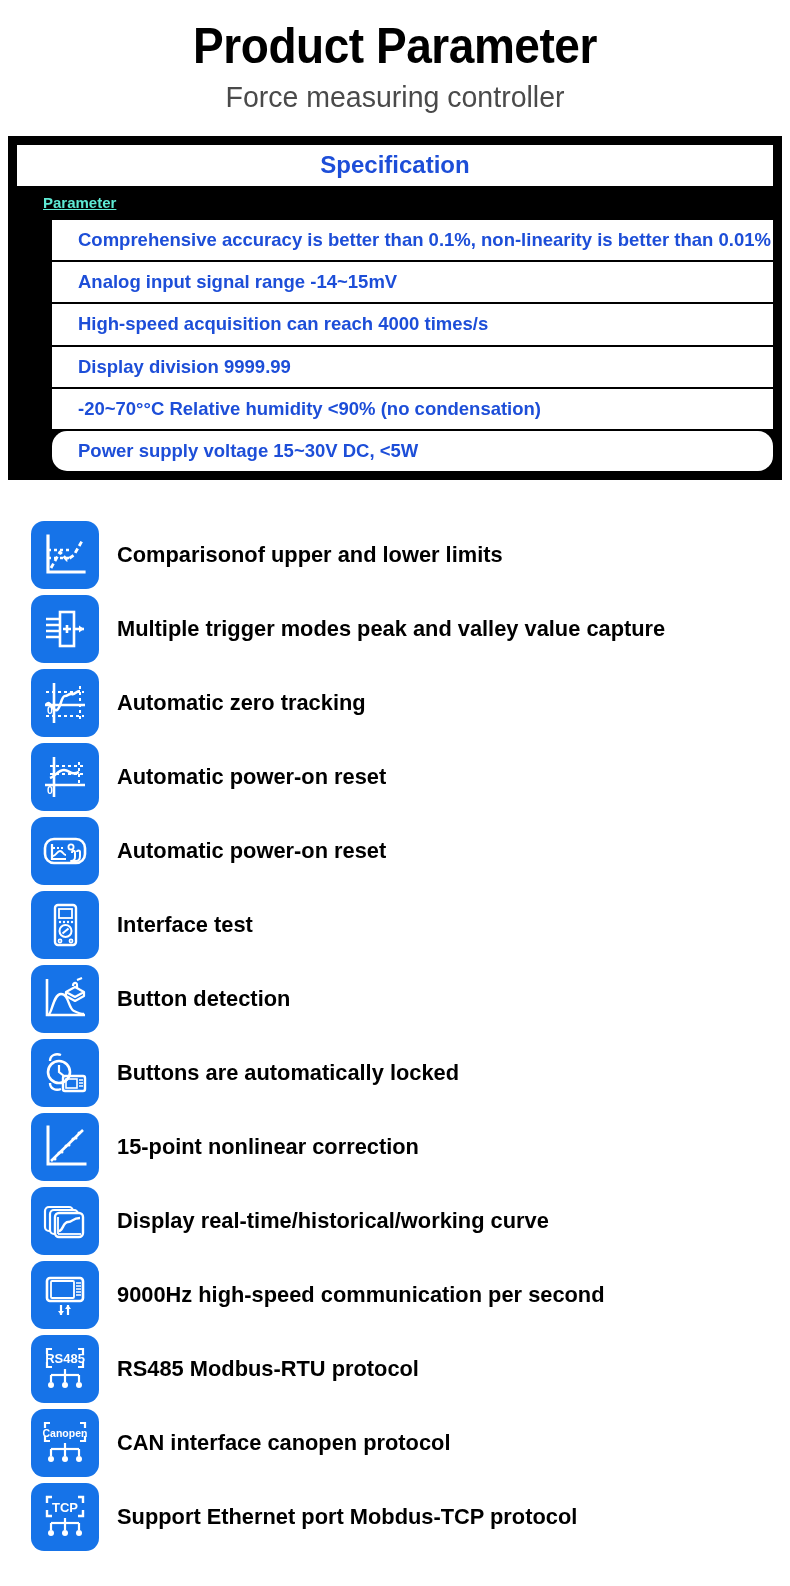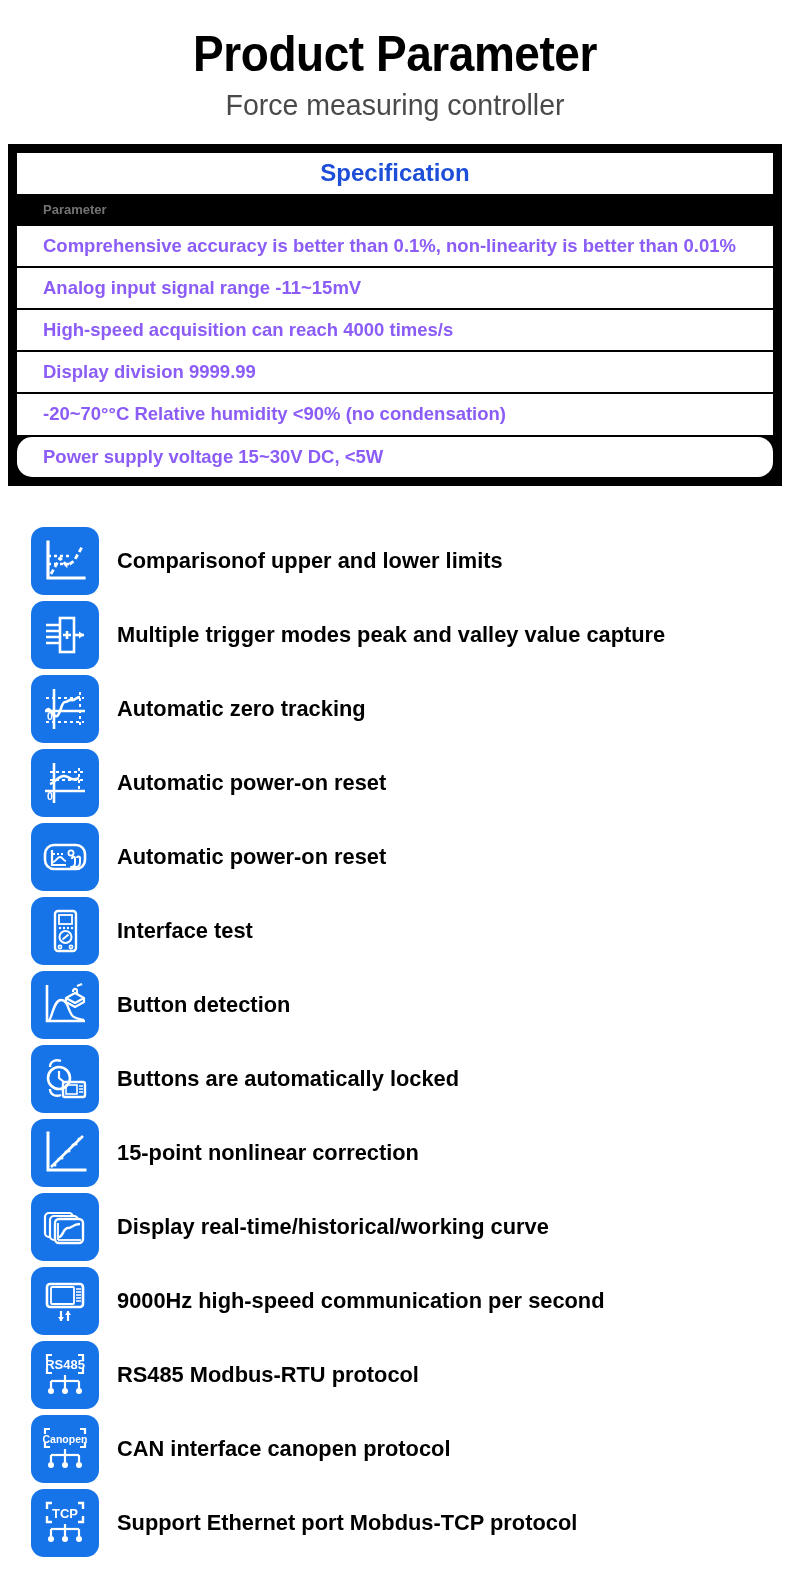--- a/index.html
+++ b/index.html
@@ -14,21 +14,21 @@
 
   .page {
     position: relative;
     width: 790px;
     height: 1586px;
     background: #ffffff;
   }
 
   
   .header {
-    padding-top: 28px;
+    padding-top: 20px;
     text-align: center;
   }
   .title {
     font-size: 50px;
     font-weight: 700;
     color: #000000;
     letter-spacing: -0.5px;
     line-height: 1.05;
     transform: scaleX(0.92);
   }
@@ -51,38 +51,40 @@
     background: #ffffff;
     text-align: center;
     font-size: 24px;
     font-weight: 700;
     color: #1d4ed8;
     padding: 6px 0 8px 0;
     line-height: 1.15;
   }
   .spec-subhead-row {
     background: #000000;
-    color: #737373;
-    font-size: 13px;
+    color: #5eead4;
+    font-size: 15px;
     font-weight: 700;
     padding: 8px 0 8px 26px;
     line-height: 1.2;
+    text-decoration: underline;
   }
   .spec-body {
     background: #000000;
   }
   .spec-row {
     background: #ffffff;
     font-size: 18.5px;
     font-weight: 700;
-    color: #8b5cf6;
+    color: #1d4ed8;
     padding: 9px 9px 9px 26px;
     line-height: 1.2;
     border-bottom: 2px solid #000000;
     white-space: nowrap;
+    margin-left: 35px;
   }
   .spec-row:last-child { border-bottom: none; border-radius: 15px; }
 
   
   .features {
     margin-top: 38px;
     padding-left: 18px;
   }
   .feature {
     display: flex;
@@ -132,21 +134,21 @@
   <div class="header">
     <div class="title">Product Parameter</div>
     <div class="subtitle">Force measuring controller</div>
   </div>
 
   <div class="spec-table">
     <div class="spec-head-row">Specification</div>
     <div class="spec-subhead-row">Parameter</div>
     <div class="spec-body">
       <div class="spec-row">Comprehensive accuracy is better than 0.1%, non-linearity is better than 0.01%</div>
-      <div class="spec-row">Analog input signal range -11~15mV</div>
+      <div class="spec-row">Analog input signal range -14~15mV</div>
       <div class="spec-row">High-speed acquisition can reach 4000 times/s</div>
       <div class="spec-row">Display division 9999.99</div>
       <div class="spec-row">-20~70°°C Relative humidity &lt;90% (no condensation)</div>
       <div class="spec-row">Power supply voltage 15~30V DC, &lt;5W</div>
     </div>
   </div>
 
   <div class="features">
 
     <div class="feature">

